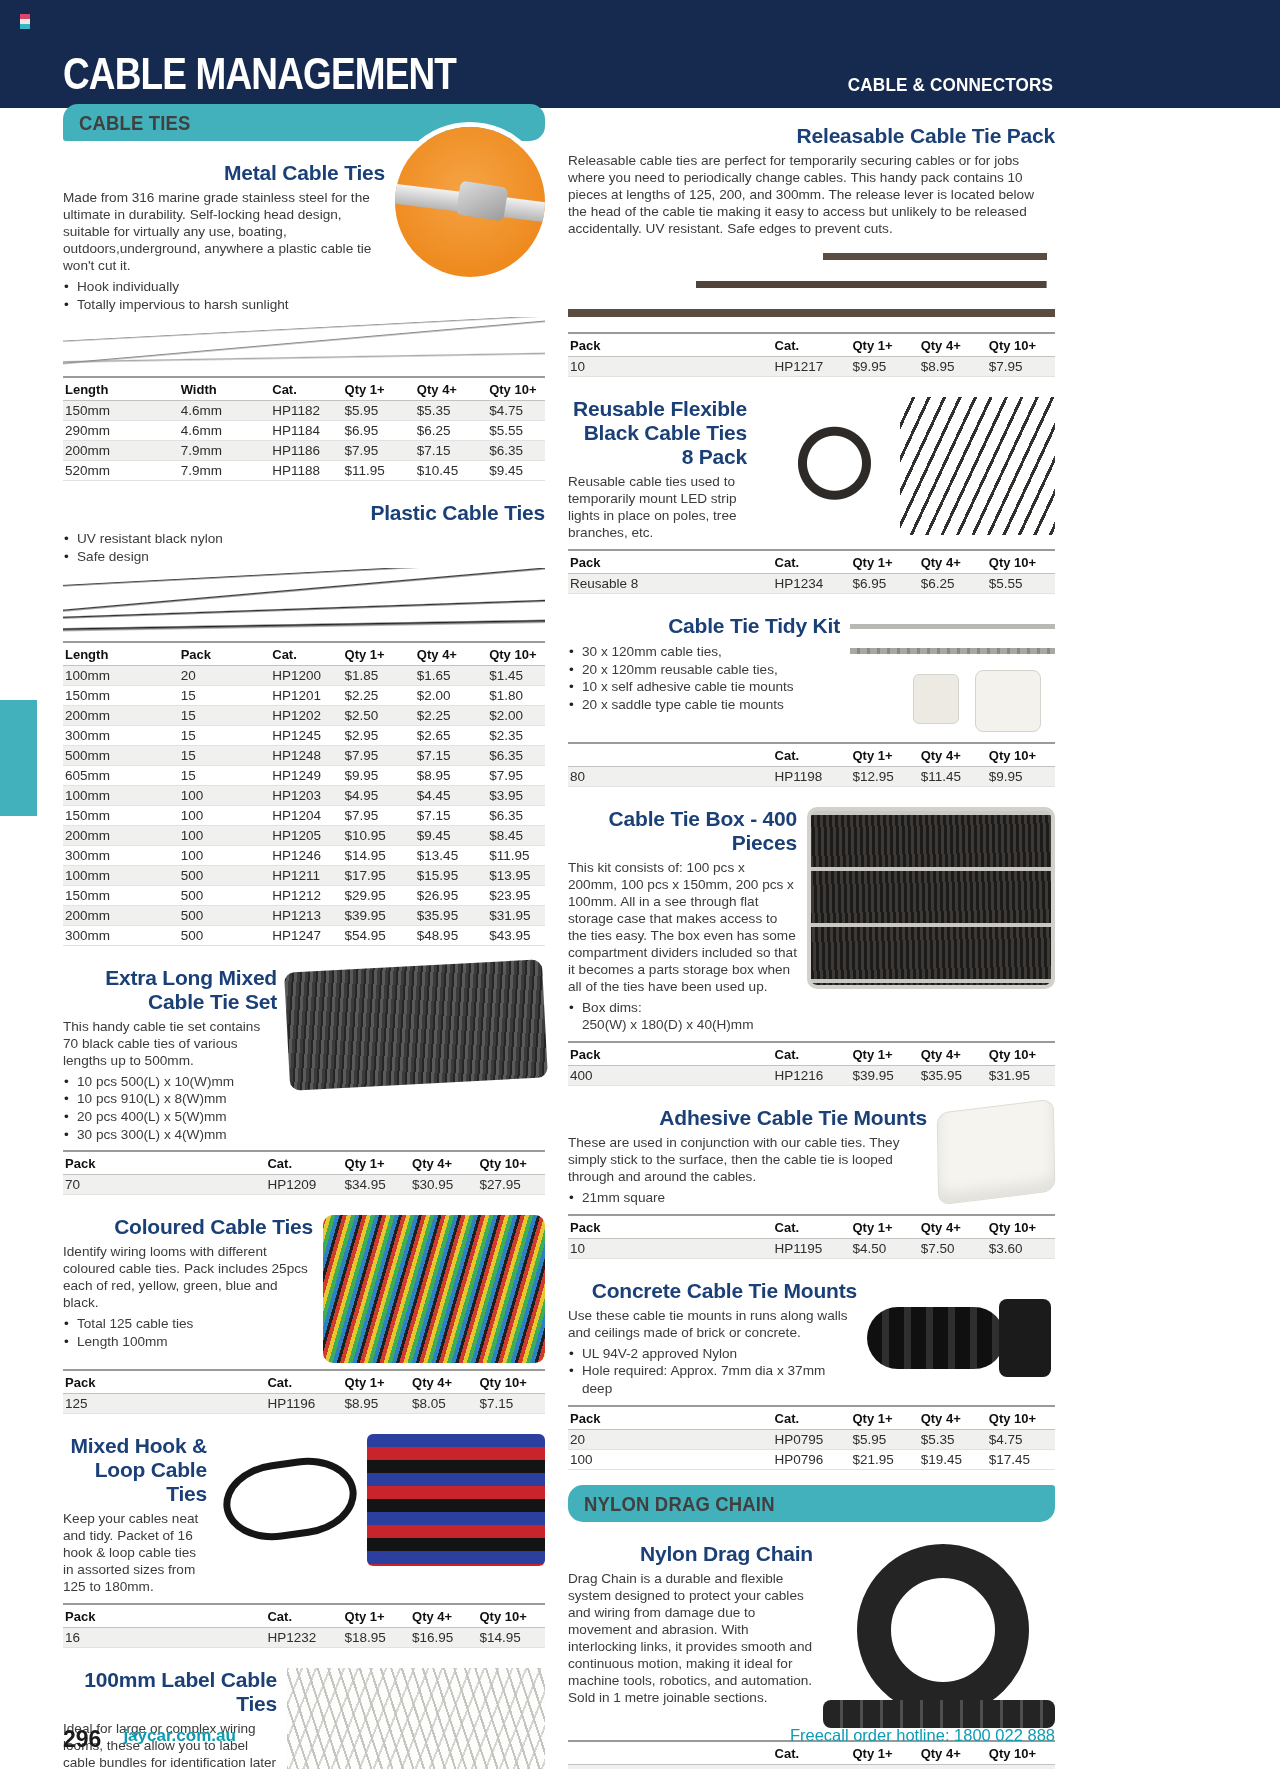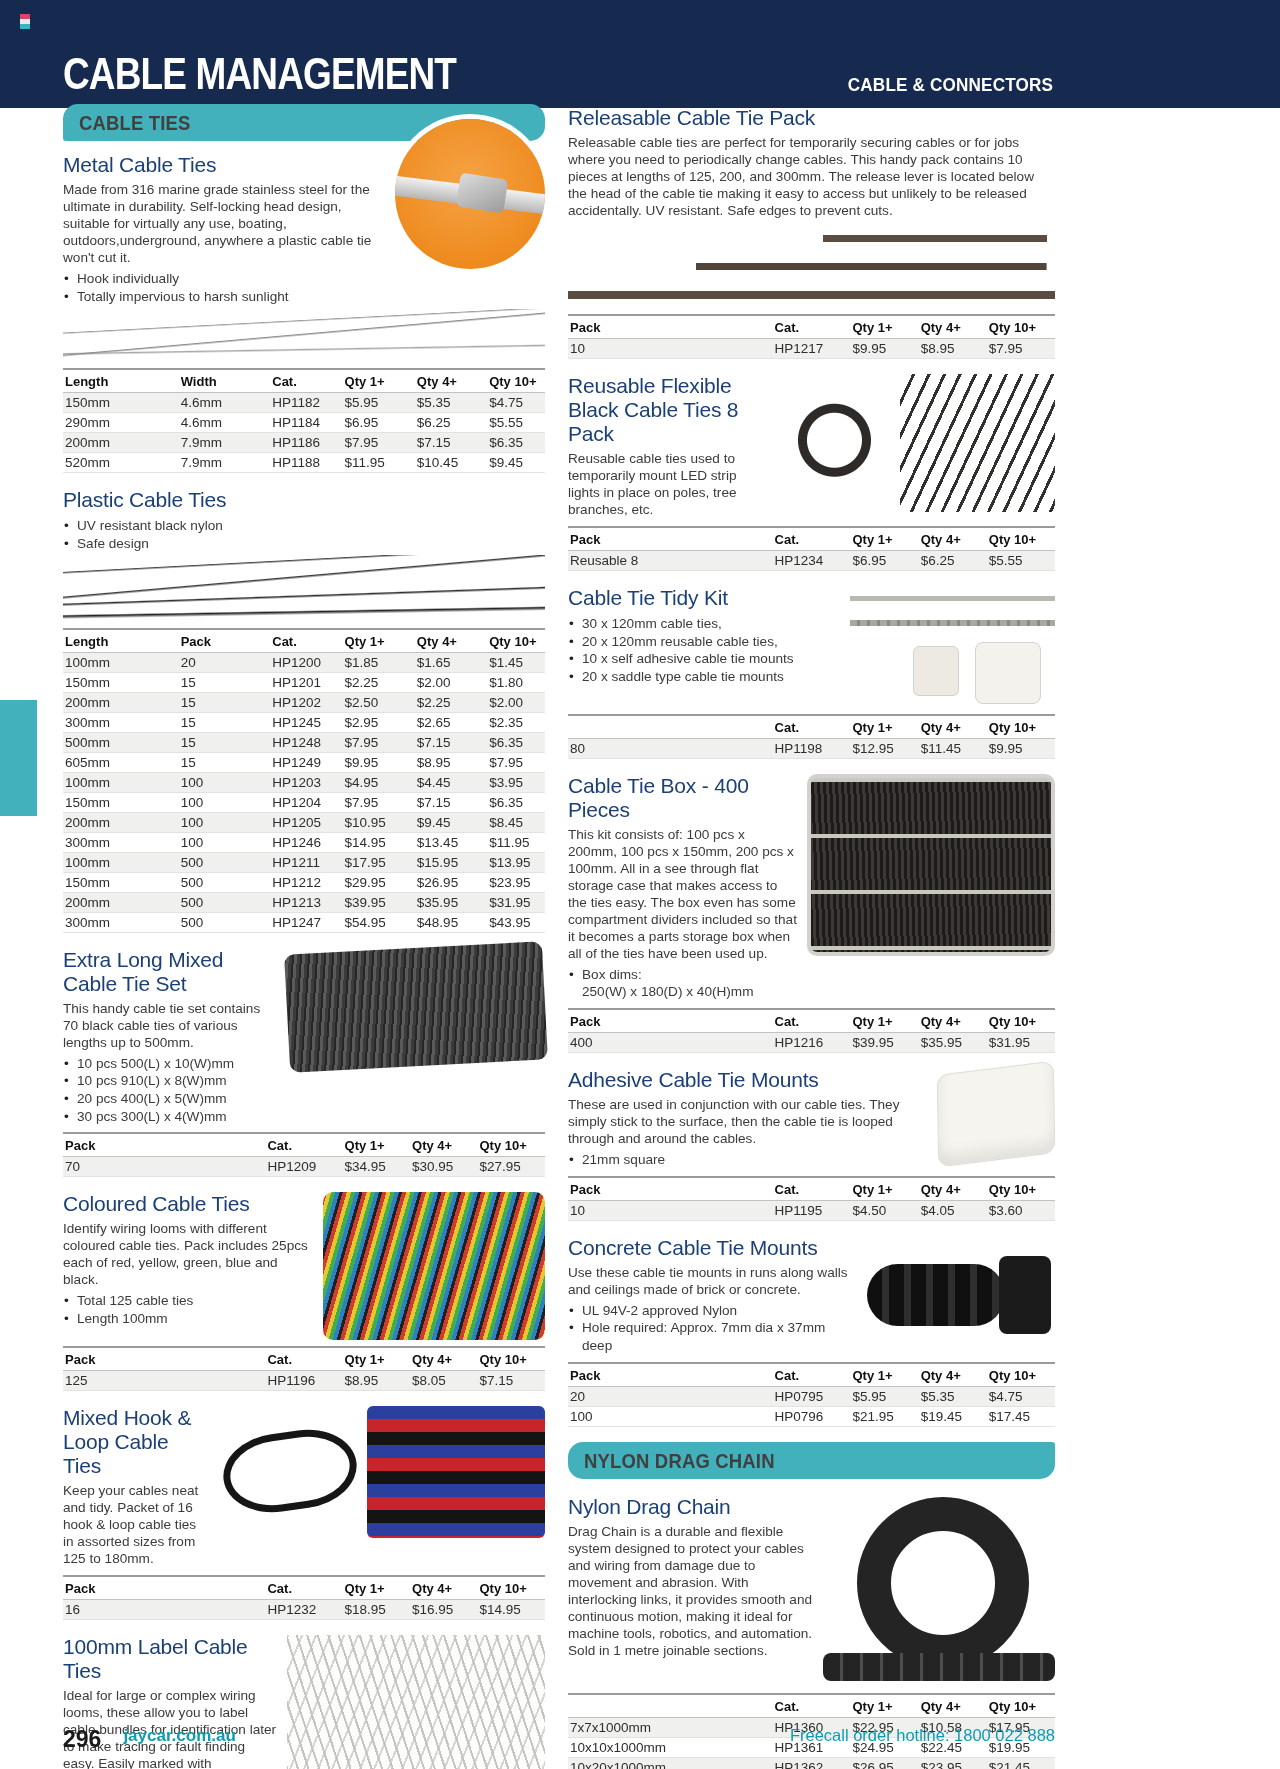--- a/index.html
+++ b/index.html
@@ -33,21 +33,21 @@
   
   .banner{
     background:var(--teal);color:#404040;font-weight:bold;font-size:21px;
     padding:7px 16px 6px;border-radius:15px 15px 15px 3px;margin-bottom:12px;
   }
   .banner span{display:inline-block;transform:scaleX(.88);transform-origin:left center;white-space:nowrap;letter-spacing:.2px;}
   .banner.second{border-radius:15px 3px 15px 15px;margin:10px 0 16px;}
   
   .product{margin-bottom:15px;}
   .prod-text{overflow:visible;}
-  .prod-title{color:var(--headblue);font-size:21px;font-weight:normal;margin:2px 0 5px;letter-spacing:-.2px;}
+  .prod-title{color:var(--headblue);font-size:21px;font-weight:bold;margin:20px 0 5px;letter-spacing:-.2px;text-align:right;}
   .prod-desc{font-size:13.6px;line-height:1.25;margin-bottom:3px;white-space:normal;}
   .prod-bullets{list-style:none;margin:1px 0 2px;}
   .prod-bullets li{font-size:13.6px;line-height:1.3;padding-left:14px;position:relative;white-space:pre-line;}
   .prod-bullets li::before{content:"•";position:absolute;left:1px;top:0;color:#222;}
   .prod-photo{float:right;margin:0 0 6px 10px;}
   .photo-wide{clear:both;}
   
   table.price-table{width:100%;border-collapse:collapse;table-layout:fixed;margin-top:7px;clear:both;}
   table.price-table thead th{
     text-align:left;font-size:13px;font-weight:bold;color:#101010;
@@ -582,21 +582,21 @@
                 <th data-name="column-header">Qty 1+</th>
                 <th data-name="column-header">Qty 4+</th>
                 <th data-name="column-header">Qty 10+</th>
               </tr>
             </thead>
       <tbody>
               <tr data-name="table-row">
                 <td data-name="table-cell">10</td>
                 <td data-name="table-cell">HP1195</td>
                 <td data-name="table-cell">$4.50</td>
-                <td data-name="table-cell">$4.05</td>
+                <td data-name="table-cell">$7.50</td>
                 <td data-name="table-cell">$3.60</td>
               </tr>
             </tbody>
     </table>
   </section>
         <section class="product" data-name="product-section">
     <div class="prod-text" data-name="product-text">
             <div class="prod-photo" data-name="concrete-cable-tie-mounts-photo"></div>
       <h3 class="prod-title" data-name="product-title">Concrete Cable Tie Mounts</h3>
       <p class="prod-desc" data-name="product-description">Use these cable tie mounts in runs along walls and ceilings made of brick or concrete.</p>

